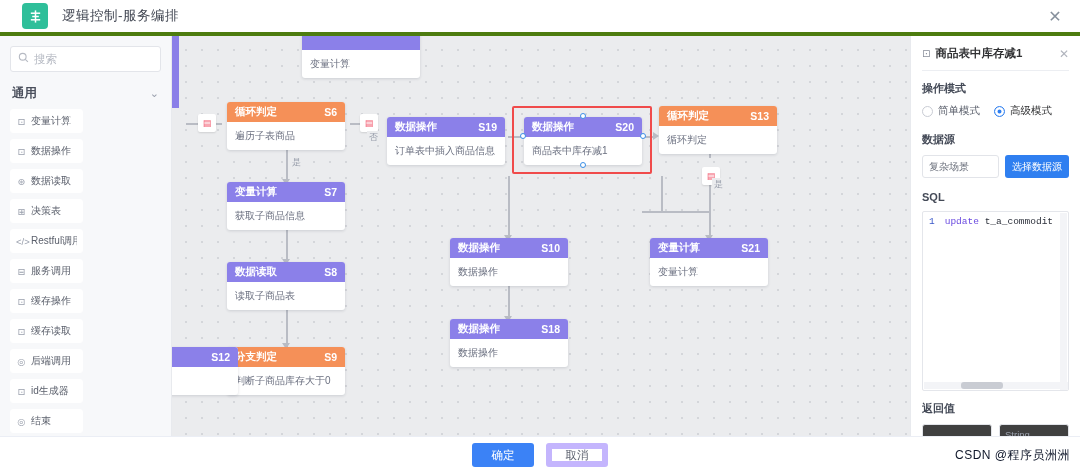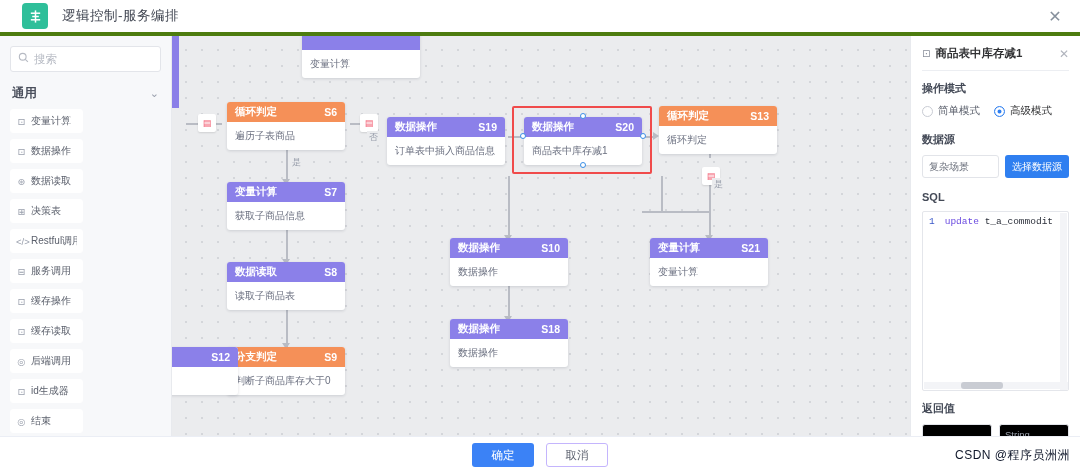--- a/index.html
+++ b/index.html
@@ -165,36 +165,36 @@
   .sql-vscroll{
     position:absolute; right:1px; top:1px; width:7px; height:178px; background:#f3f4f7;
   }
   .sql-hscroll{
     position:absolute; left:1px; bottom:1px; height:7px; width:176px; background:#f3f4f7;
   }
   .sql-hthumb{ position:absolute; left:38px; bottom:1px; height:7px; width:42px; background:#c9ccd3; border-radius:3px; }
 
   .ret-row{ display:flex; gap:7px; }
   .ret-input{
-    flex:1; height:21px; border:1px solid #e2e4e9; border-radius:3px; background:#000000;
+    flex:1; height:21px; border:1px solid #e2e4e9; border-radius:3px; background:#404040;
     display:flex; align-items:center; padding:0 5px; font-size:9.5px; color:#9aa0ad;
   }
 
   
   .footer{
     position:absolute; left:0; top:436px; width:1080px; height:37px;
     background:#fff; border-top:1px solid #ebeef5;
     display:flex; align-items:center; justify-content:center; gap:12px;
   }
   .btn{
     height:24px; min-width:62px; border-radius:3px; font-size:11.5px;
     display:flex; align-items:center; justify-content:center; cursor:pointer;
   }
   .btn-primary{ background:#3b82f6; color:#fff;font-family:Liberation Serif, serif; }
-  .btn-default{ background:#fff; color:#5e6370; border:1px solid #c4b5fd; }
+  .btn-default{ background:#fff; color:#5e6370; border:6px solid #c4b5fd; }
 
   .watermark{
     position:absolute; right:10px; top:447px; font-size:12px; color:#0f172a;
     letter-spacing:.5px;
   }
 </style>
 </head>
 <body>
 
 <div class="titlebar">

